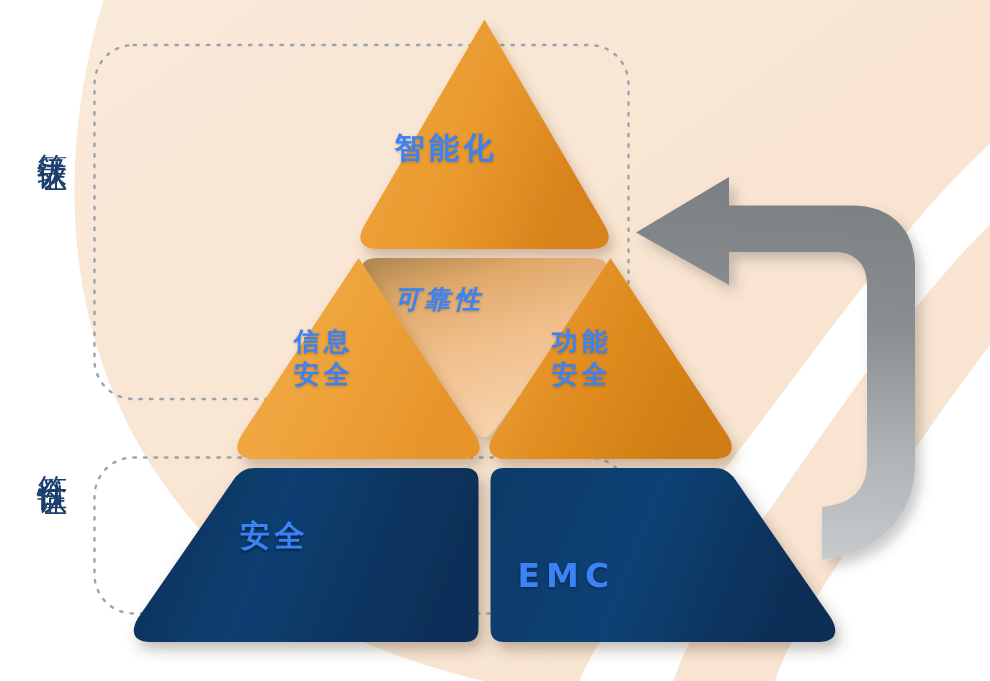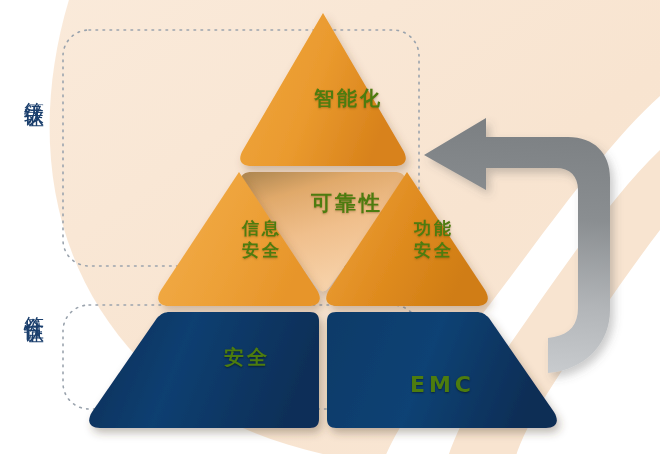--- a/index.html
+++ b/index.html
@@ -25,32 +25,32 @@
     line-height:1.02;
     font-family:"Liberation Serif","DejaVu Serif",serif;
     white-space:nowrap;
     user-select:none;
   }
   #label-dengji{left:24px;top:86px;}
   #label-fuhe{left:24px;top:300px;}
 
   .tiletext{
     position:absolute;
-    color:#4d7c0f;
+    color:#3b82f6;
     font-weight:bold;
-    text-align:right;
+    text-align:left;
     line-height:1.28;
     letter-spacing:3px;
     white-space:pre-line;
     user-select:none;
     text-shadow:0 1px 2px rgba(90,55,10,.35);
   }
   .cn{font-family:"DejaVu Sans","Liberation Sans",sans-serif;}
   #t-zhineng{left:263px;top:86px;width:120px;font-size:20px;}
-  #t-kekao{left:263px;top:190px;width:120px;font-size:21px;}
+  #t-kekao{left:263px;top:190px;width:120px;font-size:17px;font-style:italic;}
   #t-xinxi{left:196px;top:218px;width:86px;font-size:17px;}
   #t-gongneng{left:368px;top:218px;width:86px;font-size:17px;}
   #t-anquan{left:160px;top:345px;width:110px;font-size:20px;text-shadow:0 1px 2px rgba(0,0,0,.45);}
   #t-emc{left:345px;top:346px;width:130px;font-size:22px;letter-spacing:4px;
           font-family:"DejaVu Sans","Liberation Sans",sans-serif;
           text-shadow:0 1px 2px rgba(0,0,0,.45);margin-top:25px;}
 </style>
 </head>
 <body>
 

